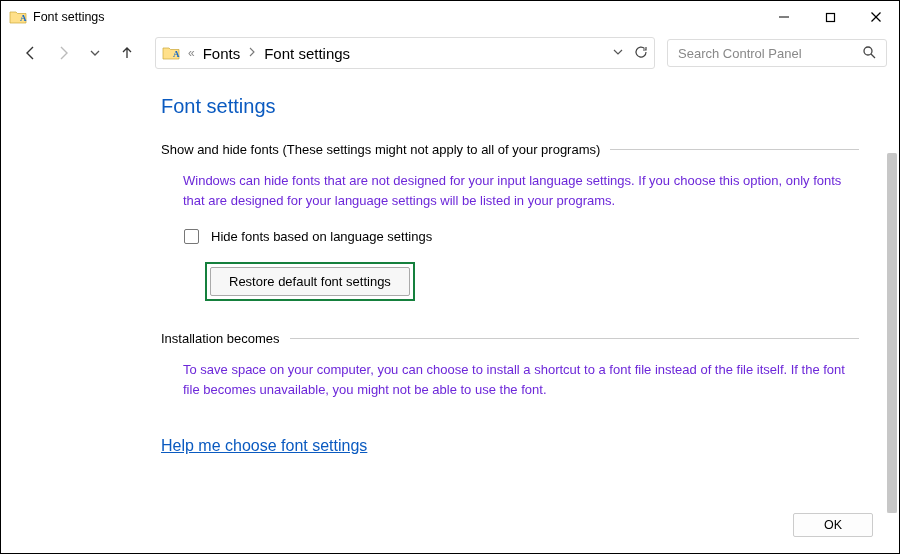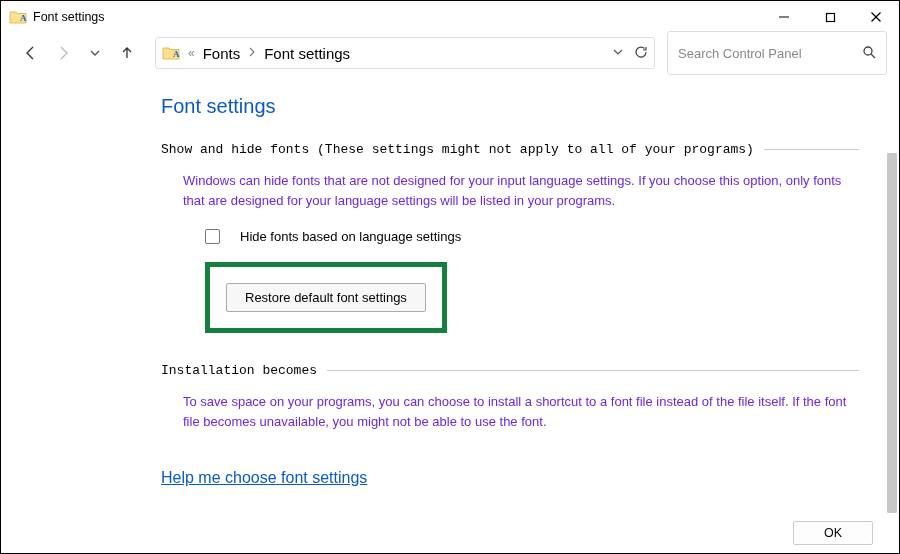--- a/index.html
+++ b/index.html
@@ -15,62 +15,62 @@
 
   
   .navbar { height: 40px; display: flex; align-items: center; padding: 0 12px 0 16px; gap: 4px; }
   .nav-btn { width: 28px; height: 28px; display: flex; align-items: center; justify-content: center; color: #555; border-radius: 2px; }
   .nav-btn.disabled { color: #bbb; }
   .addr-box { flex: 1; height: 32px; border: 1px solid #ddd; border-radius: 3px; display: flex; align-items: center; padding: 0 6px; gap: 6px; margin-left: 10px; margin-right: 8px; }
   .addr-icon { width: 18px; height: 18px; display: inline-flex; align-items: center; justify-content: center; }
   .crumb-sep { color: #888; font-size: 12px; padding: 0 2px; }
   .crumb { font-size: 15px; }
   .addr-right { margin-left: auto; display: flex; align-items: center; gap: 10px; color: #555; }
-  .search-box { width: 220px; height: 44px; border: 1px solid #ddd; border-radius: 3px; display: flex; align-items: center; padding: 0 10px; color: #888; }
+  .search-box { width: 220px; height: 28px; border: 1px solid #ddd; border-radius: 3px; display: flex; align-items: center; padding: 0 10px; color: #888; }
   .search-ph { flex: 1; font-size: 13px; color: #888; }
   .search-icon { color: #555; }
 
   
   .content-wrap { flex: 1; display: flex; position: relative; overflow: hidden; }
   .content { flex: 1; padding: 22px 40px 0 160px; overflow-y: auto; }
   .page-head { color: #0a5ac0; font-size: 20px; font-weight: 400; margin-bottom: 24px; }
 
-  .section-head { display: flex; align-items: center; margin-bottom: 14px; font-family: Liberation Mono, monospace; }
+  .section-head { display: flex; align-items: center; margin-bottom: 14px; }
   .section-title { font-size: 13px; color: #000; white-space: nowrap; }
   .section-rule { flex: 1; height: 1px; background: #ccc; margin-left: 10px; }
 
   .para { font-size: 13px; line-height: 1.55; margin: 0 0 18px 22px; color: #6d28d9; }
 
-  .check-row { display: flex; align-items: flex-end; gap: 20px; margin-left: 44px; margin-bottom: 18px; }
+  .check-row { display: flex; align-items: flex-end; gap: 12px; margin-left: 23px; margin-bottom: 18px; }
   .checkbox { width: 15px; height: 15px; border: 1px solid #777; border-radius: 2px; background: #fff; }
 
   .restore-btn {
     margin-left: 44px;
     padding: 6px 18px;
     font-size: 13px;
     border: 1px solid #aaa;
     background: #f7f7f7;
     border-radius: 2px;
     display: inline-block;
   }
   .restore-highlight {
-    border: 5px solid #15803d;
-    padding: 16px;
+    border: 2px solid #15803d;
+    padding: 3px;
     display: inline-block;
     margin-left: 44px;
     margin-bottom: 30px;
   }
   .restore-highlight .restore-btn { margin-left: 0; }
 
   .help-link { color: #0a5ac0; text-decoration: underline; font-size: 16px; margin-left: 0; margin-top: 18px; display: inline-block; }
 
   .scrollbar { position: absolute; right: 2px; top: 80px; width: 10px; height: 440px; background: #e8e8e8; border-radius: 2px; }
   .scrollbar-thumb { position: absolute; top: 0; left: 0; width: 10px; height: 360px; background: #c7c7c7; border-radius: 2px; }
 
-  .footer { height: 40px; display: flex; align-items: center; justify-content: flex-end; padding-right: 26px; }
+  .footer { height: 40px; display: flex; justify-content: flex-end; padding-right: 26px; }
   .ok-btn { width: 80px; height: 24px; border: 1px solid #ccc; background: #fdfdfd; font-size: 12.5px; display: flex; align-items: center; justify-content: center; border-radius: 2px; }
 
   
   .fonts-folder-icon { width: 18px; height: 18px; position: relative; }
 </style>
 </head>
 <body>
 
 <div class="window">
 
@@ -183,21 +183,21 @@
 
       <div class="restore-highlight">
         <button class="restore-btn">Restore default font settings</button>
       </div>
 
       
       <div class="section-head">
         <span class="section-title">Installation becomes</span>
         <div class="section-rule"></div>
       </div>
-      <p class="para">To save space on your programs, you can choose to install a shortcut to a font file instead of the file itself. If the font file becomes unavailable, you might not be able to use the font.</p>
+      <p class="para">To save space on your computer, you can choose to install a shortcut to a font file instead of the file itself. If the font file becomes unavailable, you might not be able to use the font.</p>
 
 
       <a class="help-link" href="#">Help me choose font settings</a>
 
     </div>
 
     <div class="scrollbar">
       <div class="scrollbar-thumb"></div>
     </div>
   </div>

